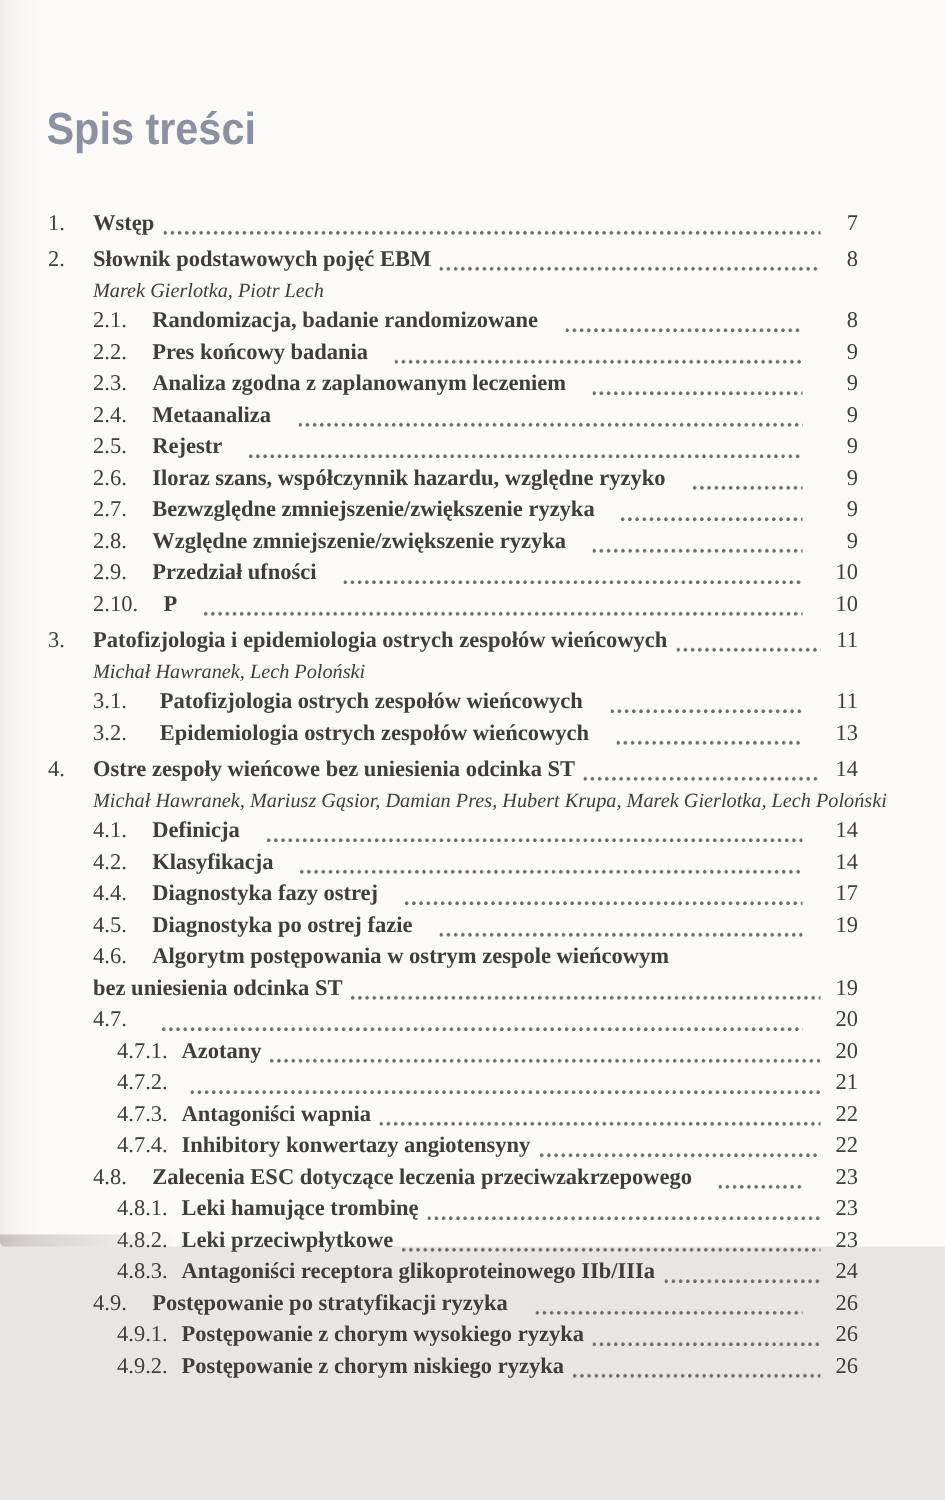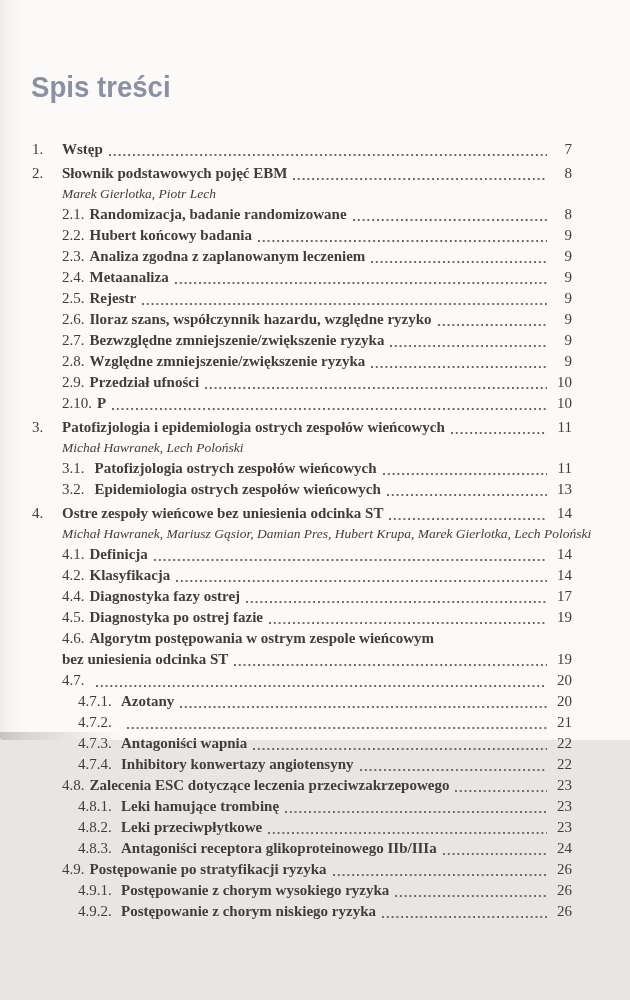--- a/index.html
+++ b/index.html
@@ -1,38 +1,38 @@
 <!DOCTYPE html>
 <html><head>
 <meta charset="utf-8">
 <style>
   html,body{margin:0;padding:0;}
   body{width:630px;height:1000px;overflow:hidden;background:#e8e6e4;}
   .page{
-    position:relative;width:630px;height:740px;
+    position:relative;width:630px;height:831px;
     background:linear-gradient(90deg,#efecea 0px,#f8f6f5 12px,#fbfaf9 26px,#fbfaf9 100%);
     font-family:"Liberation Serif","DejaVu Serif",serif;
     color:#403d3b;
   }
   .title{
     position:absolute;left:31px;top:50px;
     font-family:"Liberation Sans","DejaVu Sans",sans-serif;
     font-weight:bold;font-size:30px;line-height:34px;
     color:#8c90a3;letter-spacing:0px;
     transform:scaleX(0.92);transform-origin:left center;
     white-space:nowrap;
   }
   .toc{position:absolute;left:32px;right:58px;top:139px;}
   .row{display:flex;align-items:baseline;line-height:21px;font-size:15px;}
   .row .num{flex:none;white-space:nowrap;}
   .row .lbl{flex:none;white-space:nowrap;font-weight:bold;}
   .lvl1{margin-top:3px;}
   .toc > .row:first-child{margin-top:0;}
   .lvl1 .num{width:30px;}
-  .lvl2{padding-left:30px;}
+  .lvl2{padding-left:30px;gap:12px;}
   .lvl2 .num{margin-right:5px;}
   .lvl2.wide .num{margin-right:10px;}
   .lvl3{padding-left:46px;}
   .lvl3 .num{width:43px;}
   .cont{padding-left:30px;}
   .leader{
     flex:1 1 auto;align-self:flex-end;height:5px;
     margin:0 3px 3px 6px;min-width:12px;
     background:radial-gradient(circle at 1.1px 3.2px,#6f6963 1px,rgba(111,105,99,0) 1.35px) left bottom / 4.8px 5px repeat-x;
   }
@@ -65,21 +65,21 @@
   </div>
       <div class="authors">Marek Gierlotka, Piotr Lech</div>
       <div class="row lvl2">
     <span class="num">2.1.</span>
     <span class="lbl">Randomizacja, badanie randomizowane</span>
     <span class="leader"></span>
     <span class="pg">8</span>
   </div>
       <div class="row lvl2">
     <span class="num">2.2.</span>
-    <span class="lbl">Hubert końcowy badania</span>
+    <span class="lbl">Pres końcowy badania</span>
     <span class="leader"></span>
     <span class="pg">9</span>
   </div>
       <div class="row lvl2">
     <span class="num">2.3.</span>
     <span class="lbl">Analiza zgodna z zaplanowanym leczeniem</span>
     <span class="leader"></span>
     <span class="pg">9</span>
   </div>
       <div class="row lvl2">

